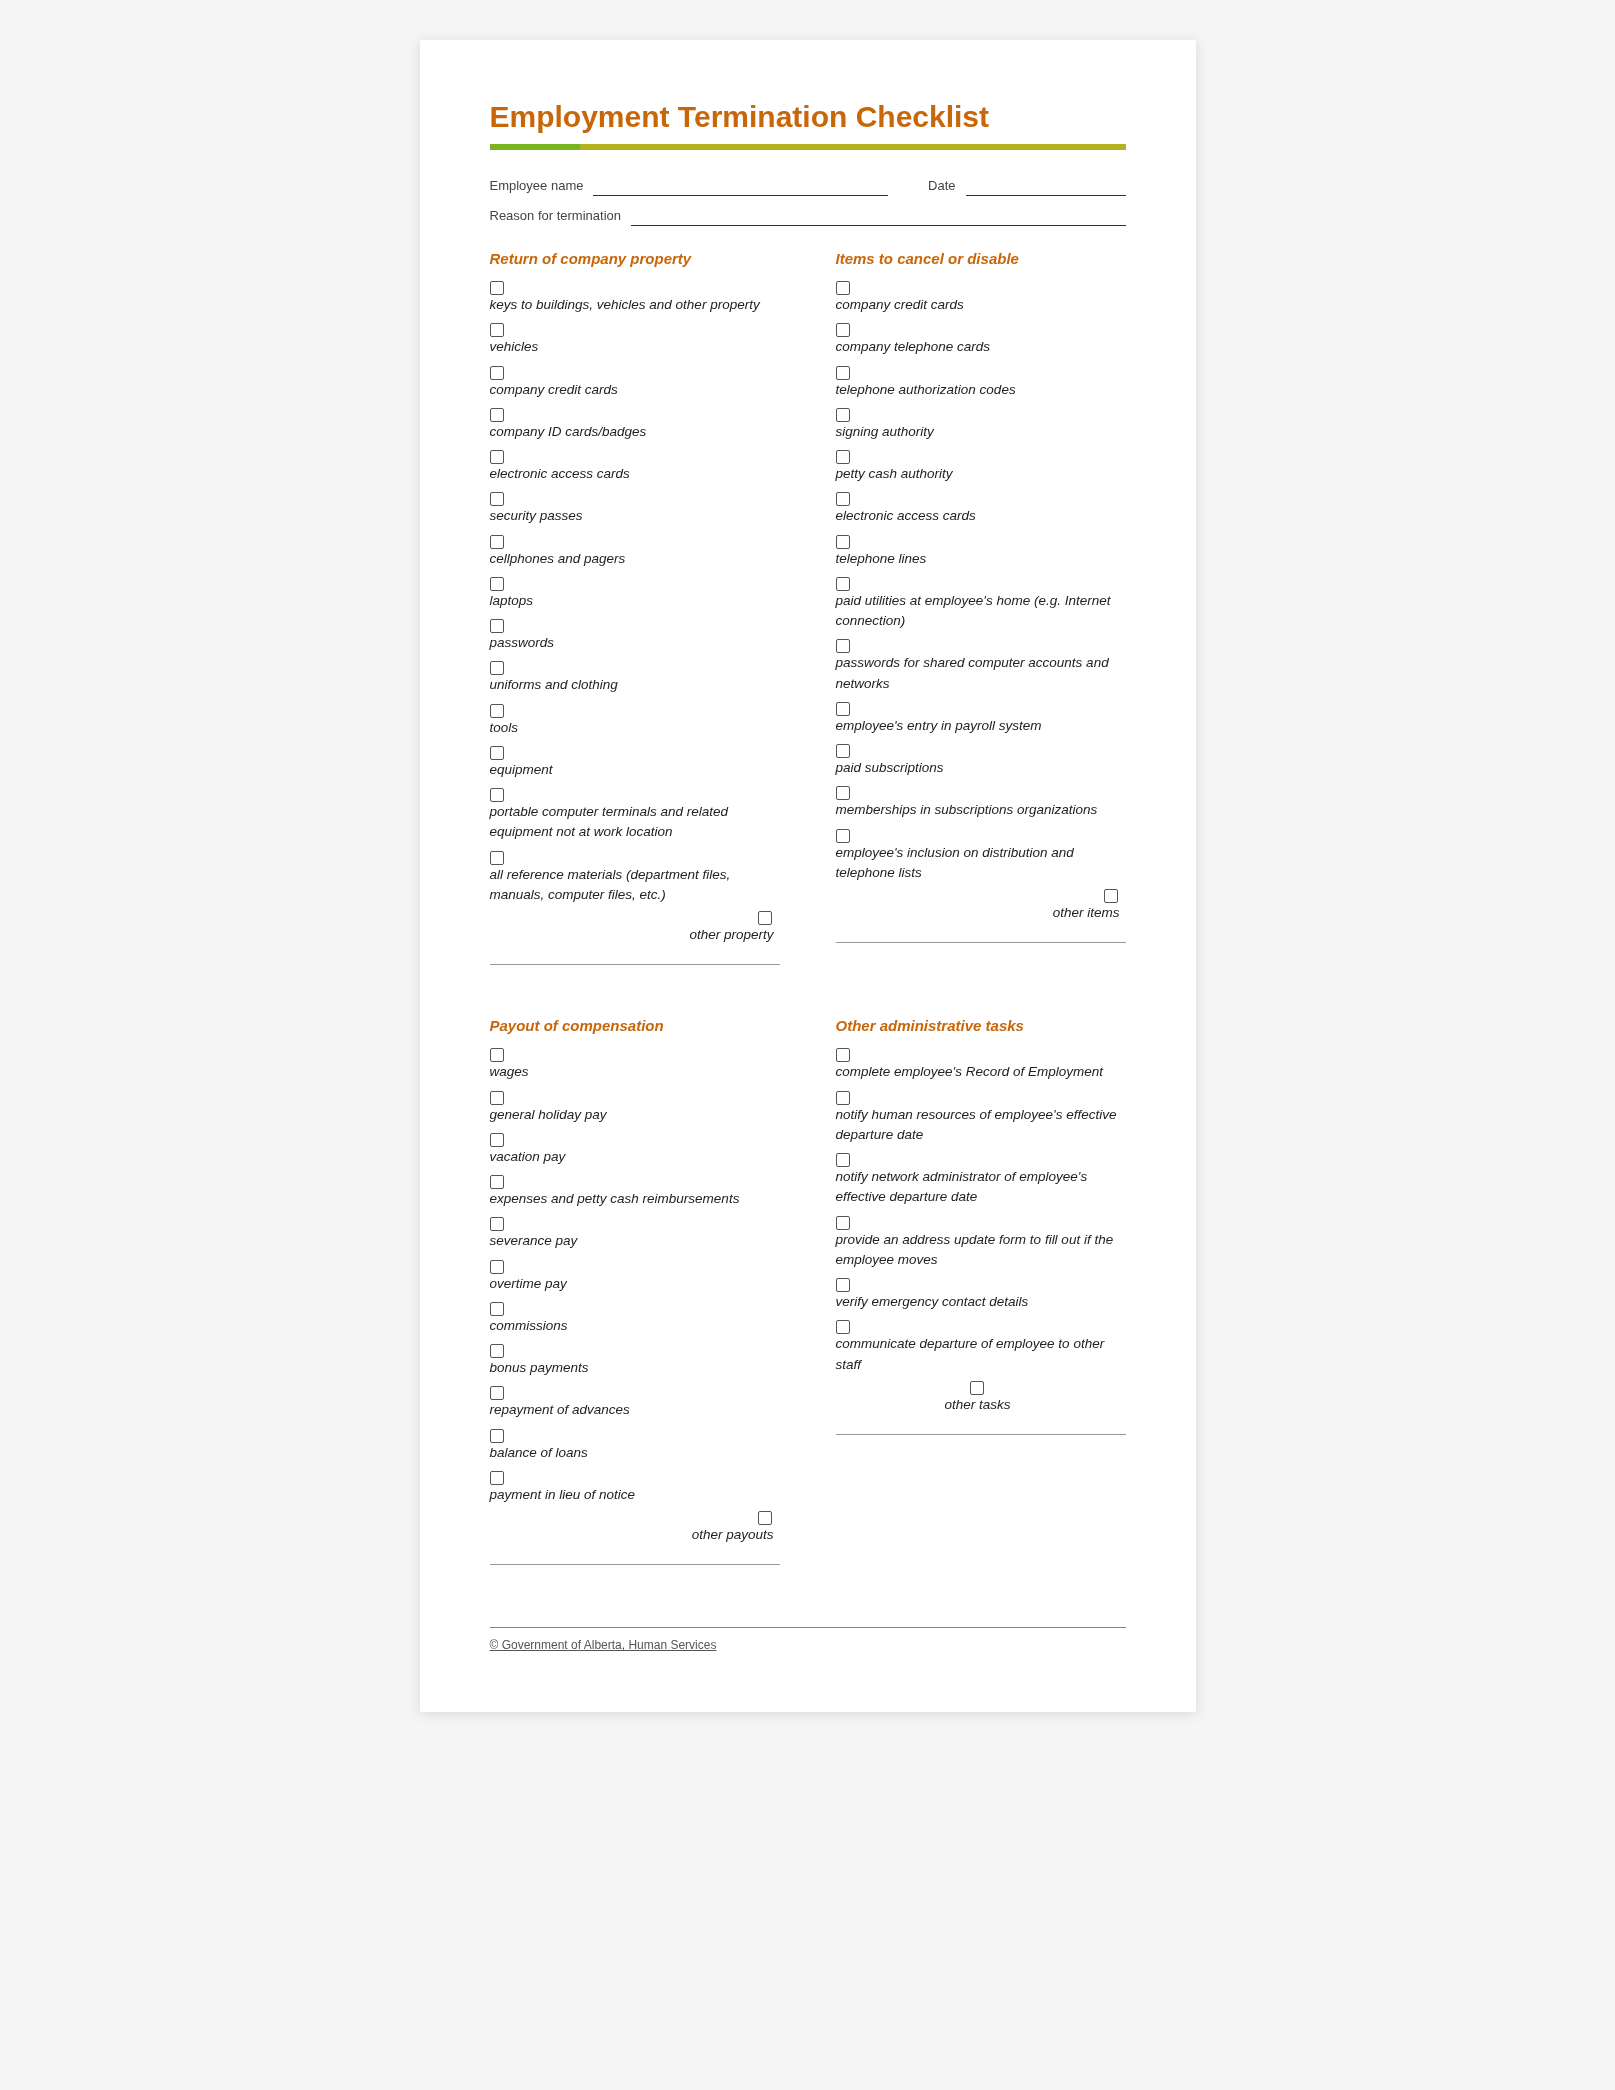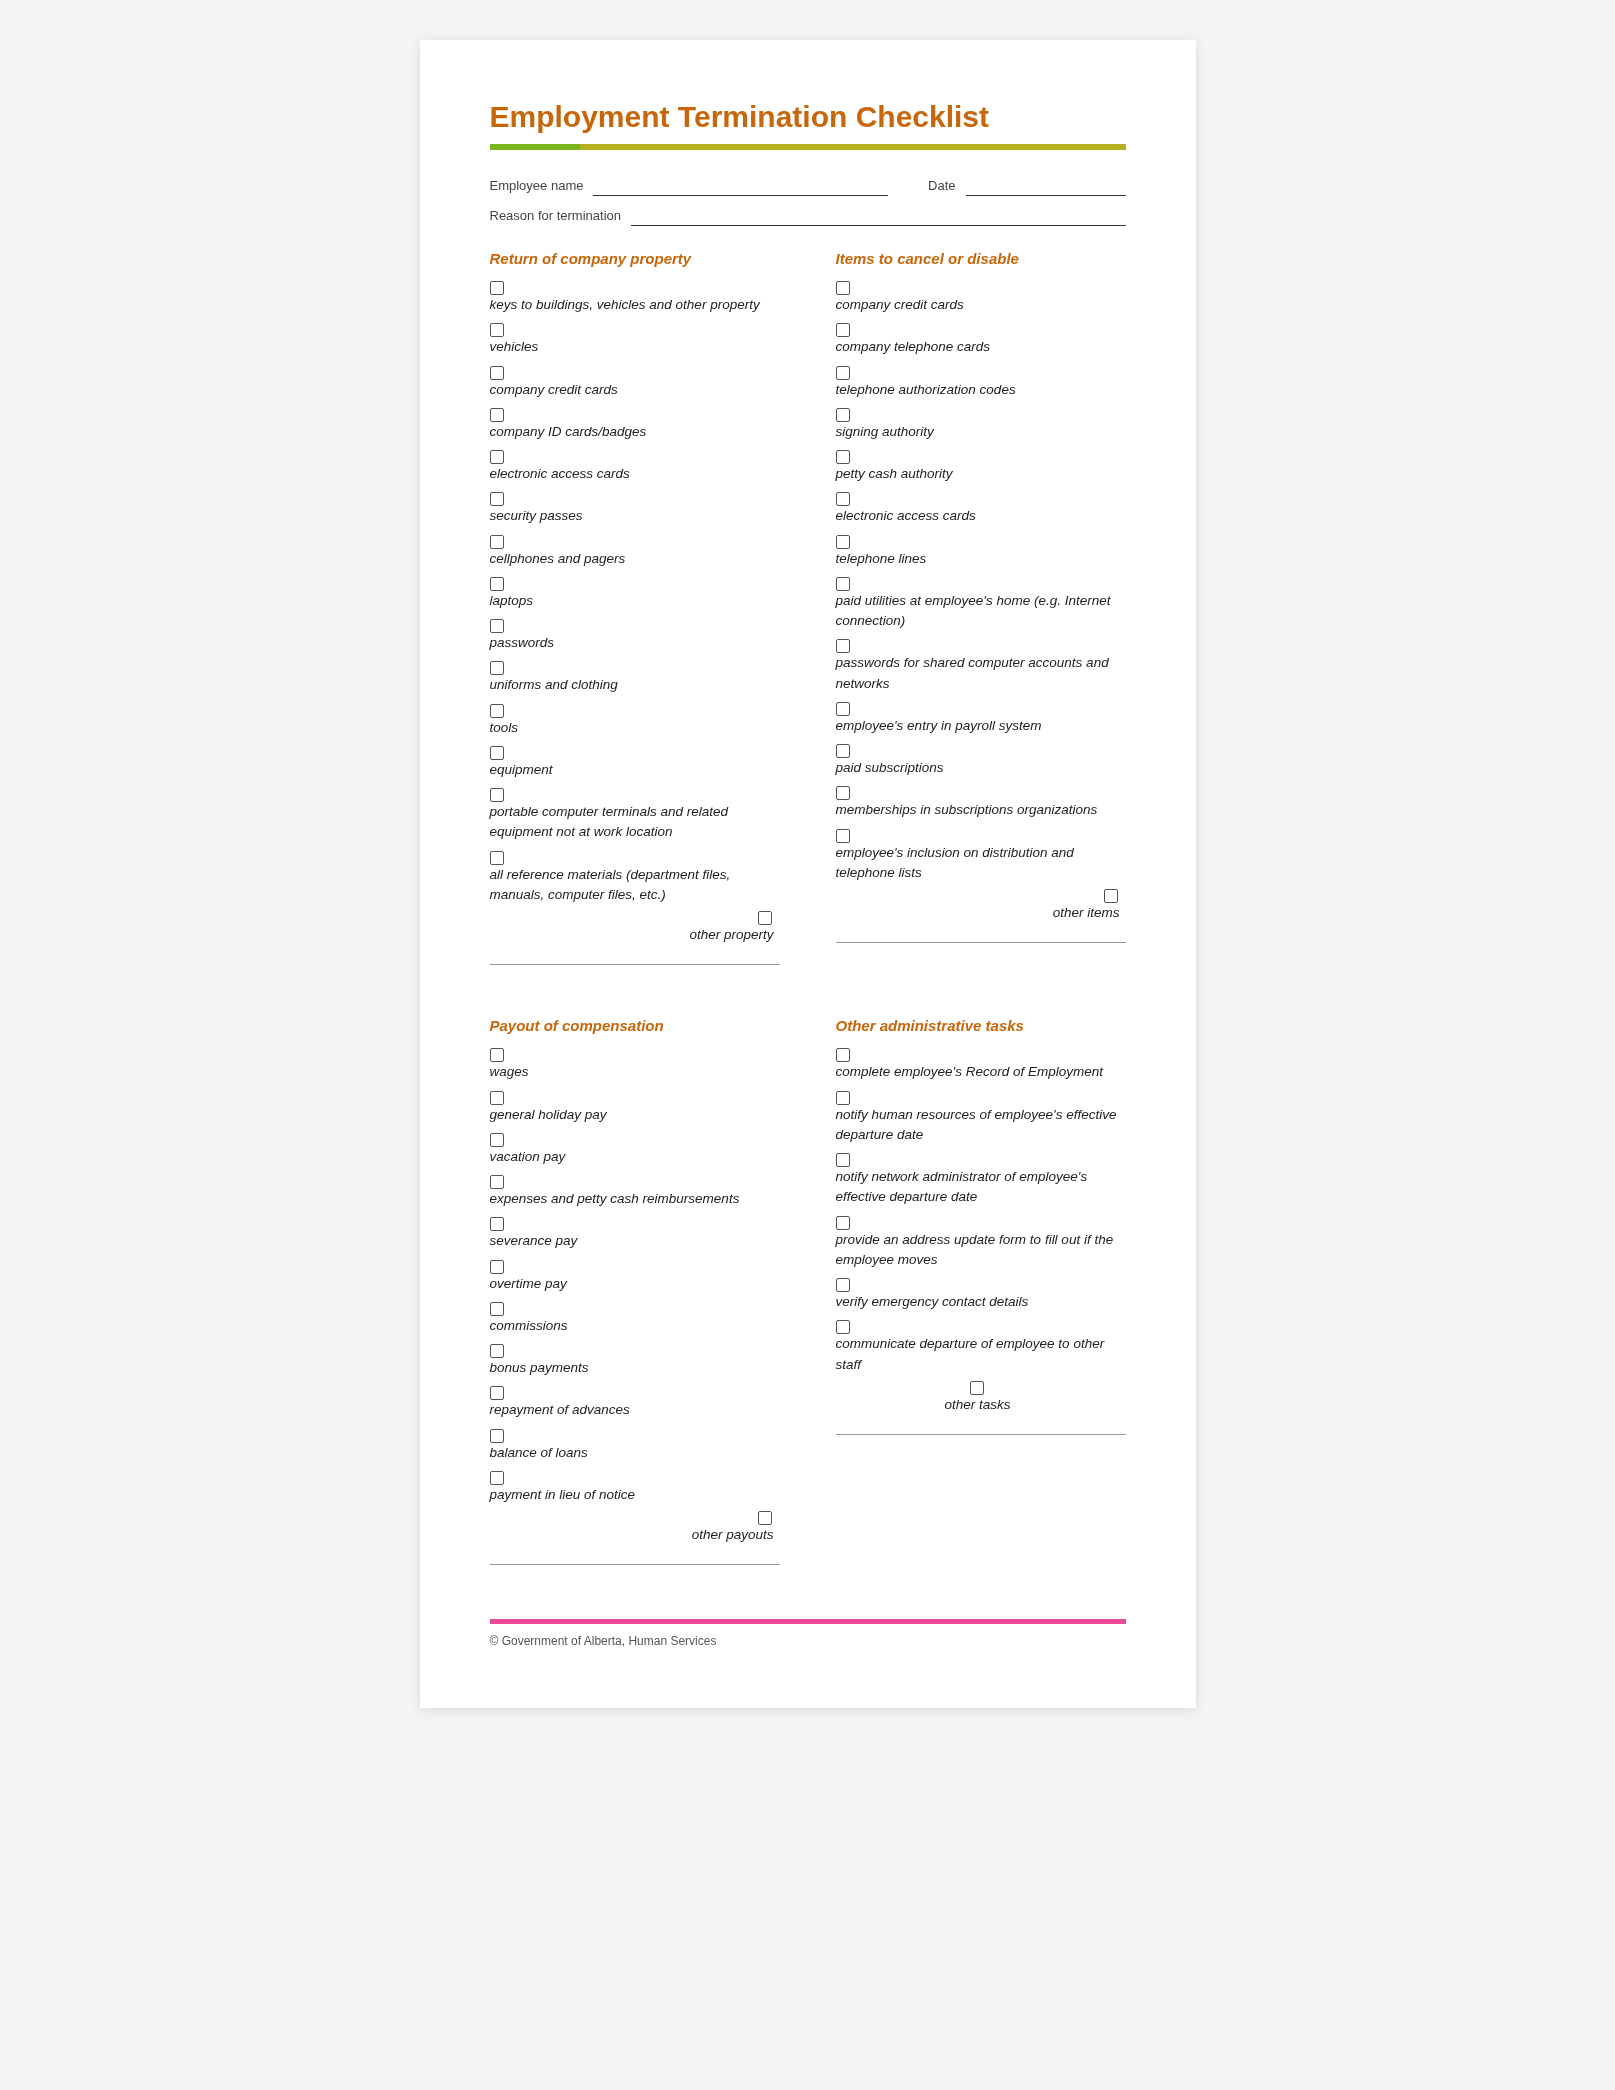--- a/index.html
+++ b/index.html
@@ -157,25 +157,26 @@
       height: 16px;
     }
 
     .section-divider {
       border: none;
       border-top: 1px solid #999;
       margin: 18px 0 22px 0;
     }
 
     .footer {
-      margin-top: 32px;
-      border-top: 5px solid #ec4899;
+      margin-top: 40px;
+      border-top: 1px solid #ec4899;
       padding-top: 10px;
       font-size: 12px;
       color: #555;
+      text-decoration: underline;
     }
   </style>
 </head>
 <body>
 
 <div class="page">
 
   <div class="page-title">Employment Termination Checklist</div>
 
   <div class="title-bar">

